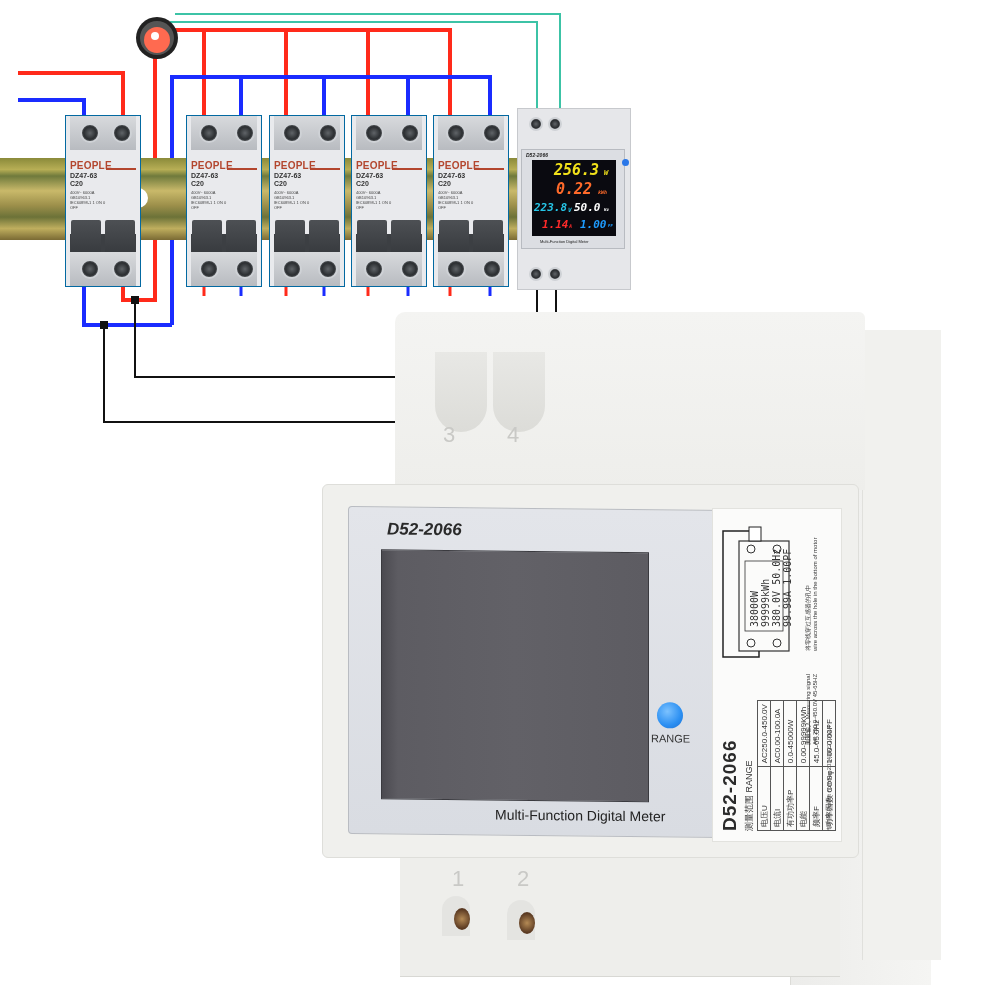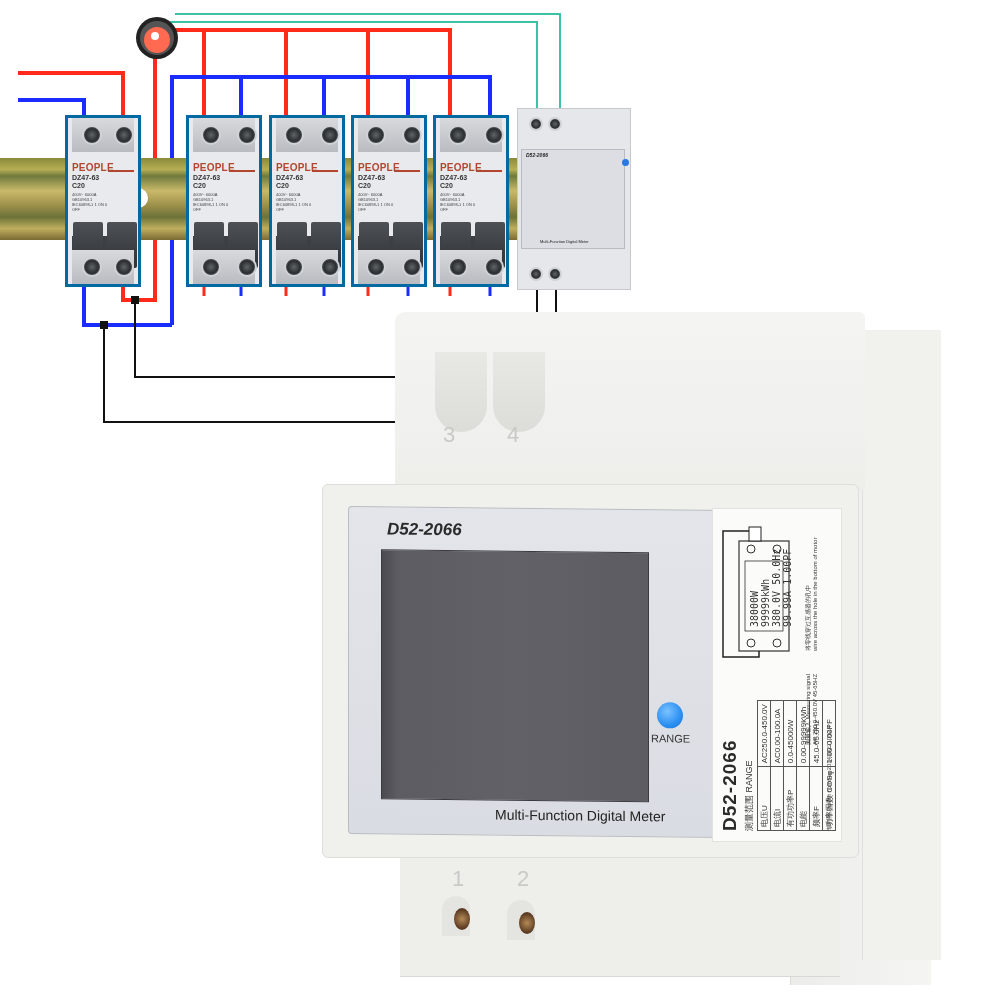--- a/index.html
+++ b/index.html
@@ -5,21 +5,21 @@
   html, body { margin:0; padding:0; background:#ffffff; }
   body { width:1000px; height:1000px; position:relative; overflow:hidden; font-family:"Liberation Sans", sans-serif; }
   svg.wires { position:absolute; left:0; top:0; }
 
   
   .rail { position:absolute; left:0; top:158px; width:625px; height:82px;
     background:linear-gradient(180deg,#8a8a3a 0%,#b7ae55 14%,#6f7a3c 22%,#c9b96a 40%,#9c8f4a 58%,#6c7238 72%,#bfae5e 86%,#7a6a34 100%); }
   .rail .slot { position:absolute; top:30px; width:52px; height:20px; border-radius:10px; background:#ffffff; }
 
   
-  .breaker { position:absolute; top:115px; width:76px; height:172px; background:#e9eaed; border:3px solid #0369a1; box-sizing:border-box; }
+  .breaker { position:absolute; top:115px; width:76px; height:172px; background:#e9eaed; border:1px solid #0369a1; box-sizing:border-box; }
   .breaker .top-term, .breaker .bot-term { position:absolute; left:4px; right:4px; height:34px; background:linear-gradient(#d8dadd,#b8bbc0); }
   .breaker .top-term { top:0; }
   .breaker .bot-term { bottom:0; }
   .screw { position:absolute; width:20px; height:20px; border-radius:50%; background:radial-gradient(circle,#606468 0%,#2b2e31 55%,#8a8d91 100%); border:2px solid #cfd2d6; box-sizing:border-box; }
   .breaker .brand { position:absolute; left:4px; top:44px; font-size:10px; font-weight:bold; color:#b3462e; letter-spacing:0.2px; }
   .breaker .brand-line { position:absolute; left:40px; right:4px; top:52px; height:2px; background:#b3462e; }
   .breaker .model { position:absolute; left:4px; top:56px; font-size:7px; font-weight:bold; color:#333; }
   .breaker .rating { position:absolute; left:4px; top:64px; font-size:7px; font-weight:bold; color:#333; }
   .breaker .fine { position:absolute; left:4px; top:74px; font-size:4px; color:#444; line-height:5px; width:40px; }
   .breaker .lever { position:absolute; top:104px; width:30px; height:46px; background:linear-gradient(#4d5054,#2f3236); border-radius:2px; }
@@ -208,20 +208,34 @@
       <div class="screw" style="left:8px;top:7px"></div>
       <div class="screw" style="left:44px;top:7px"></div>
     </div>
 </div>
 
 <div class="small-meter">
   <div class="screw" style="left:11px;top:8px;width:14px;height:14px"></div>
   <div class="screw" style="left:30px;top:8px;width:14px;height:14px"></div>
   <div class="face">
     <div class="code">D52-2066</div>
+    <div class="screen">
+      <span class="seg" style="left:22px;top:3px;font-size:15px;color:#f2e21a">256.3</span>
+      <span class="seg" style="left:72px;top:10px;font-size:7px;color:#f2e21a">W</span>
+      <span class="seg" style="left:24px;top:22px;font-size:15px;color:#ff6a2a">0.22</span>
+      <span class="seg" style="left:66px;top:30px;font-size:5px;color:#ff6a2a">kWh</span>
+      <span class="seg" style="left:2px;top:42px;font-size:11px;color:#26c6e8">223.8</span>
+      <span class="seg" style="left:36px;top:47px;font-size:6px;color:#26c6e8">V</span>
+      <span class="seg" style="left:42px;top:42px;font-size:11px;color:#ffffff">50.0</span>
+      <span class="seg" style="left:72px;top:48px;font-size:4px;color:#ffffff">Hz</span>
+      <span class="seg" style="left:10px;top:59px;font-size:11px;color:#ff2a2a">1.14</span>
+      <span class="seg" style="left:37px;top:64px;font-size:5px;color:#ff2a2a">A</span>
+      <span class="seg" style="left:48px;top:59px;font-size:11px;color:#1e9cff">1.00</span>
+      <span class="seg" style="left:76px;top:64px;font-size:4px;color:#1e9cff">PF</span>
+    </div>
     <div class="footer">Multi-Function Digital Meter</div>
   </div>
   <div class="reset-dot"></div>
   <div class="screw" style="left:11px;top:158px;width:14px;height:14px"></div>
   <div class="screw" style="left:30px;top:158px;width:14px;height:14px"></div>
 </div>
 
 <div class="big-side"></div>
 <div class="big-side2"></div>
 <div class="big-top">

